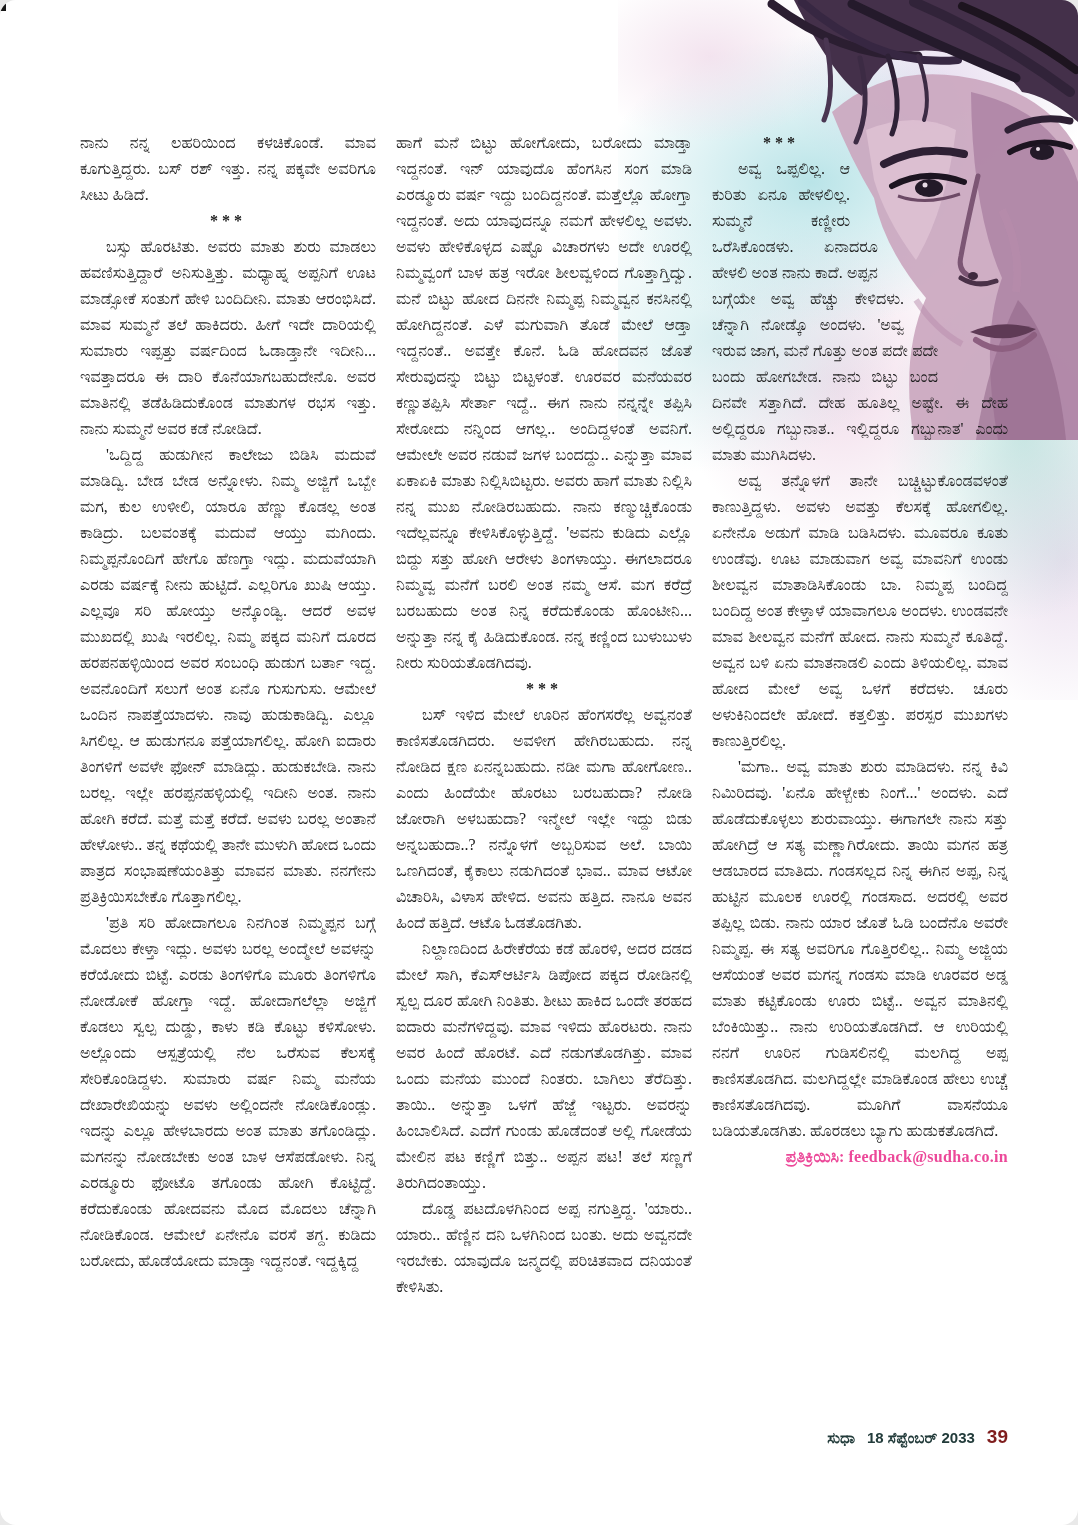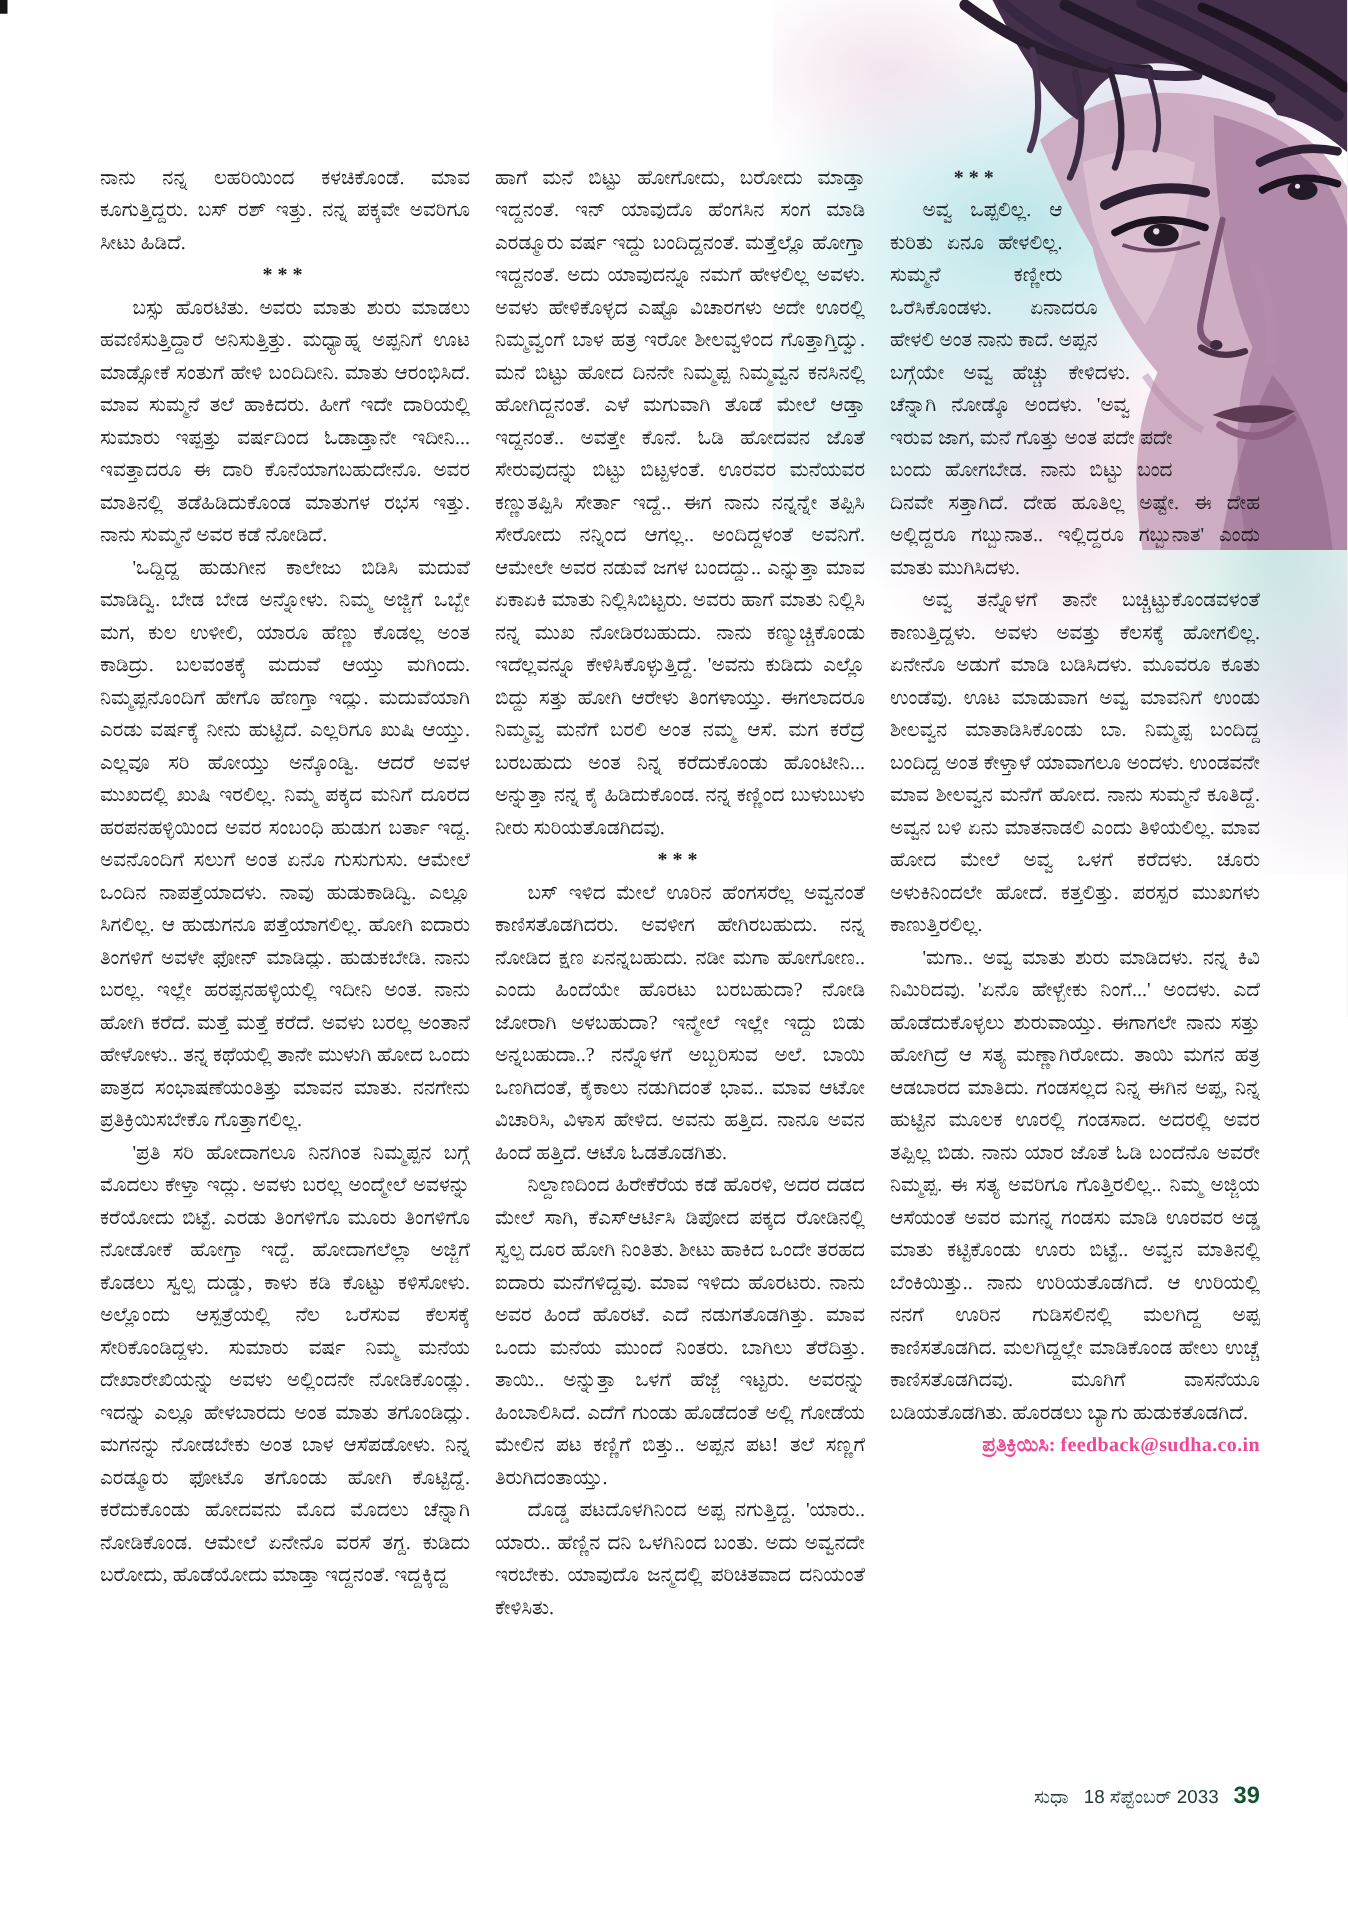--- a/index.html
+++ b/index.html
@@ -1,19 +1,20 @@
 <!DOCTYPE html>
 <html lang="kn"><head>
 <meta charset="utf-8">
 <style>
   html,body { margin:0; padding:0; background:#e9e9e9; }
   .page {
     position:relative; width:1078px; height:1525px;
     background:#ffffff; margin:0 auto; overflow:hidden;
     font-family:"Liberation Serif","DejaVu Serif",serif;
+    border-radius:16px;
   }
   .corner-mark { position:absolute; top:0; left:0; width:6px; height:11px; background:#161616; }
 
   
   .art { position:absolute; top:0; right:0; width:460px; height:700px; z-index:0; pointer-events:none; }
   .wash { position:absolute; inset:0;
     background:
       radial-gradient(ellipse 180px 120px at 20% 8%,  rgba(238,216,232,0.70), transparent 72%),
       radial-gradient(ellipse 300px 210px at 42% 26%, rgba(168,221,226,0.80), transparent 70%),
       radial-gradient(ellipse 250px 190px at 22% 48%, rgba(198,232,234,0.65), transparent 72%),
@@ -43,22 +44,22 @@
   .ws4 { width:70px;  height:53px; }
   .signature { text-align:right; font-weight:bold; margin-top:6px; color:#ec4899; }
   .signature .email { font-family:"Liberation Serif","DejaVu Serif",serif; letter-spacing:0.3px; }
 
   
   .footer {
     position:absolute; top:1426px; right:70px; z-index:1;
     display:flex; align-items:baseline; gap:12px;
     font-family:"Liberation Sans","DejaVu Sans",sans-serif;
   }
-  .footer .issue { font-size:15px; color:#223b3a; font-weight:normal; }
-  .footer .pageno { font-size:19px; color:#14532d; font-weight:bold; }
+  .footer .issue { font-size:15px; color:#223b3a; font-weight:bold; }
+  .footer .pageno { font-size:19px; color:#7f1d1d; font-weight:bold; }
 </style>
 </head>
 <body>
 
 <div class="page">
 
   <div class="corner-mark"></div>
 
   <div class="art">
     <div class="wash"></div>

